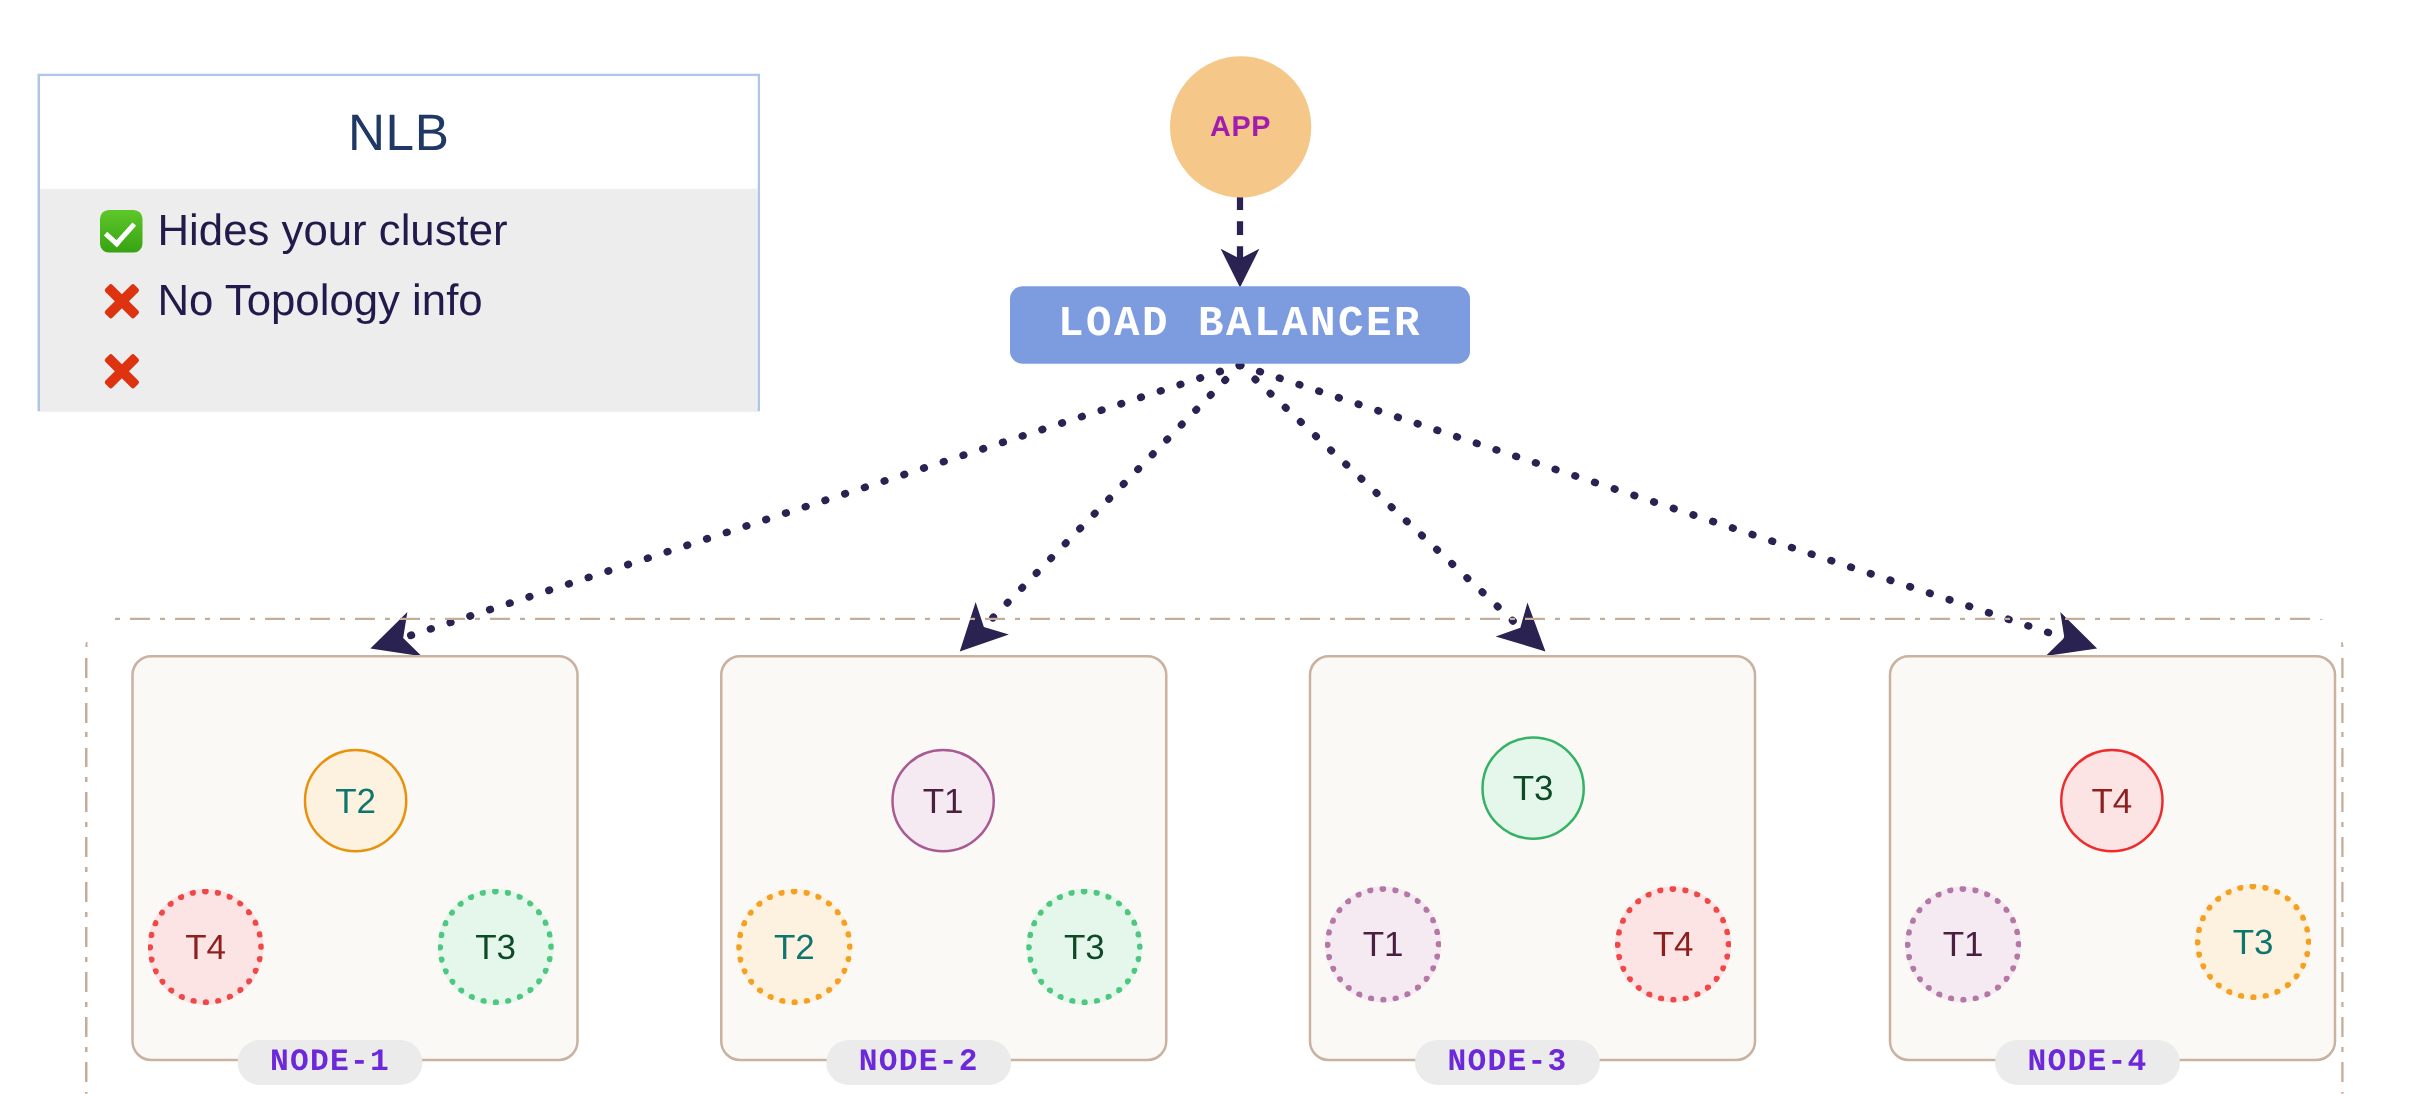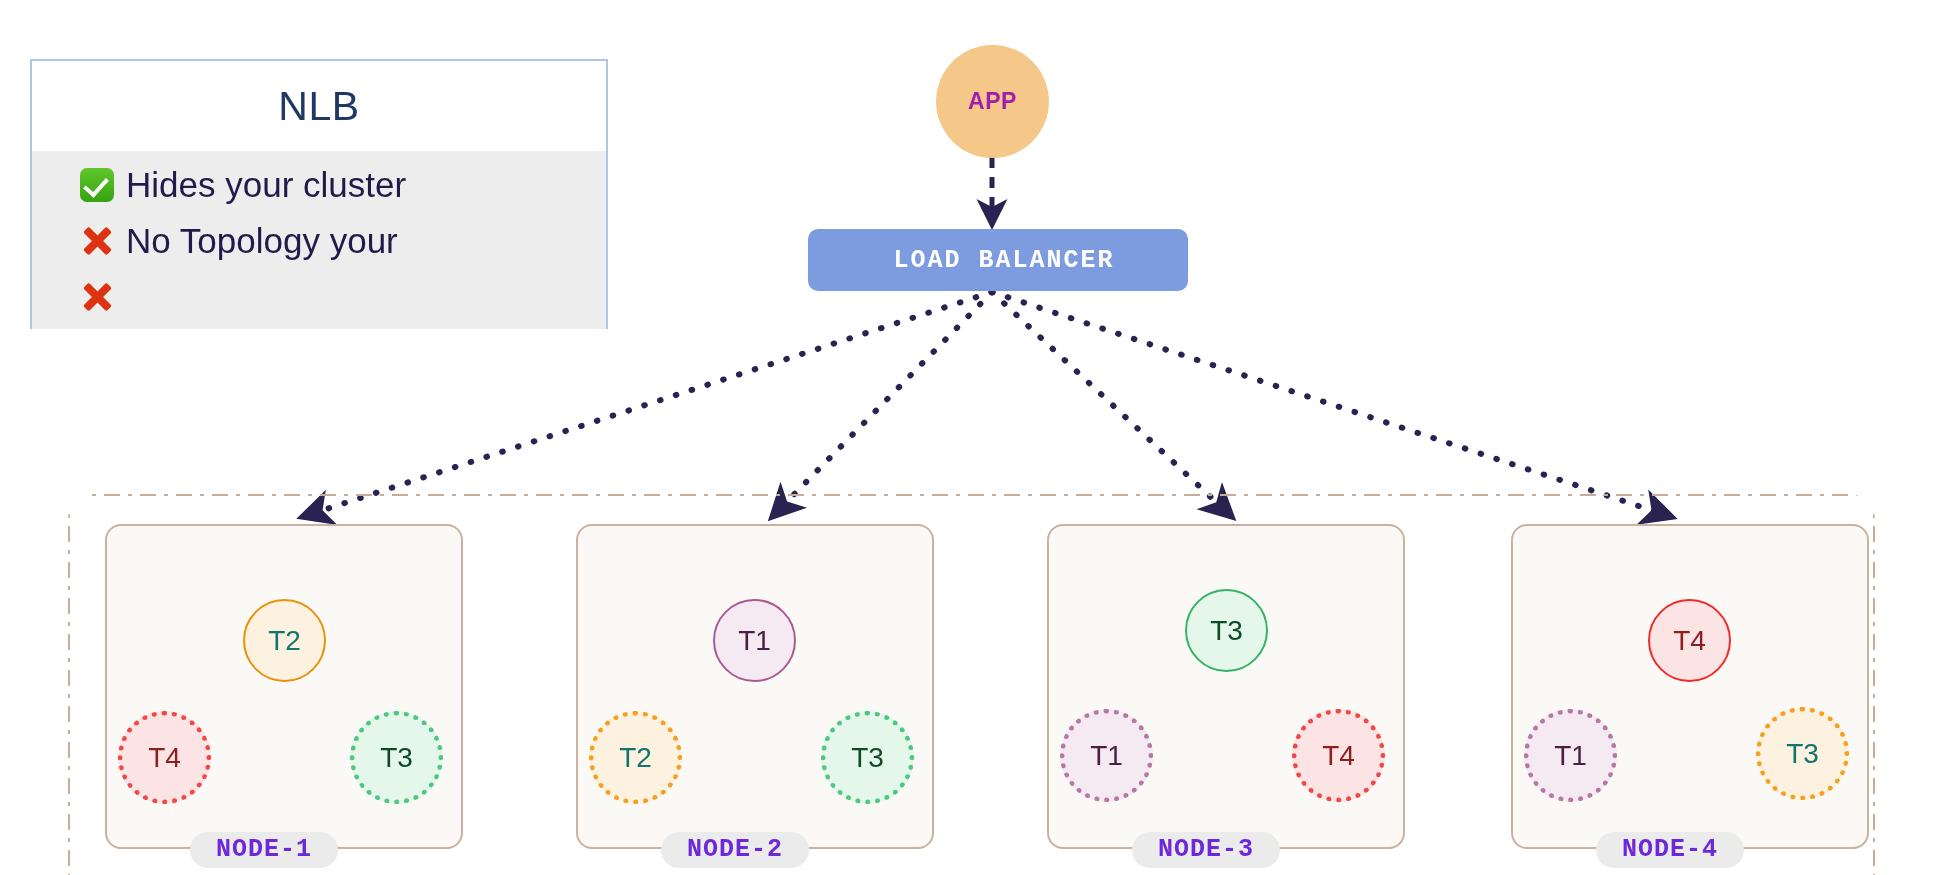--- a/index.html
+++ b/index.html
@@ -57,23 +57,22 @@
     display:flex;align-items:center;justify-content:center;
     font-size:23px;font-weight:bold;color:#a21caf;
     font-family:"Liberation Sans", sans-serif;letter-spacing:.5px;
   }
 
   
   .lb-box{
     position:absolute;left:808px;top:190px;width:368px;height:62px;
     border-radius:10px;background:#7d9ce0;
     display:flex;align-items:center;justify-content:center;
-    color:#ffffff;font-size:25px;font-weight:bold;letter-spacing:2px;
+    color:#ffffff;font-size:34px;font-weight:bold;letter-spacing:2px;
     font-family:"Liberation Mono", monospace;
-    padding-left:12px;
   }
   .cluster-dashdot{
     position:absolute;left:68px;top:455px;width:1807px;height:408px;
     box-sizing:border-box;border-radius:26px;
     background:
       repeating-linear-gradient(90deg,#c6ad99 0 16px,transparent 16px 24px,#c6ad99 24px 28px,transparent 28px 36px) top   left/100% 2px no-repeat,
       repeating-linear-gradient(90deg,#c6ad99 0 16px,transparent 16px 24px,#c6ad99 24px 28px,transparent 28px 36px) bottom left/100% 2px no-repeat,
       repeating-linear-gradient(0deg,#c6ad99 0 16px,transparent 16px 24px,#c6ad99 24px 28px,transparent 28px 36px) top left /2px 100% no-repeat,
       repeating-linear-gradient(0deg,#c6ad99 0 16px,transparent 16px 24px,#c6ad99 24px 28px,transparent 28px 36px) top right/2px 100% no-repeat;
   }
@@ -139,21 +138,21 @@
         <span class="nlb-mark">
             <span class="mark-check"></span>
           </span>
         <span class="nlb-text">Hides your cluster</span>
       </div>
 
       <div class="nlb-row">
         <span class="nlb-mark">
             <span class="mark-x"></span>
           </span>
-        <span class="nlb-text">No Topology your</span>
+        <span class="nlb-text">No Topology info</span>
       </div>
 
       <div class="nlb-row">
         <span class="nlb-mark">
             <span class="mark-x"></span>
           </span>
       </div>
 
     </div>
   </div>

